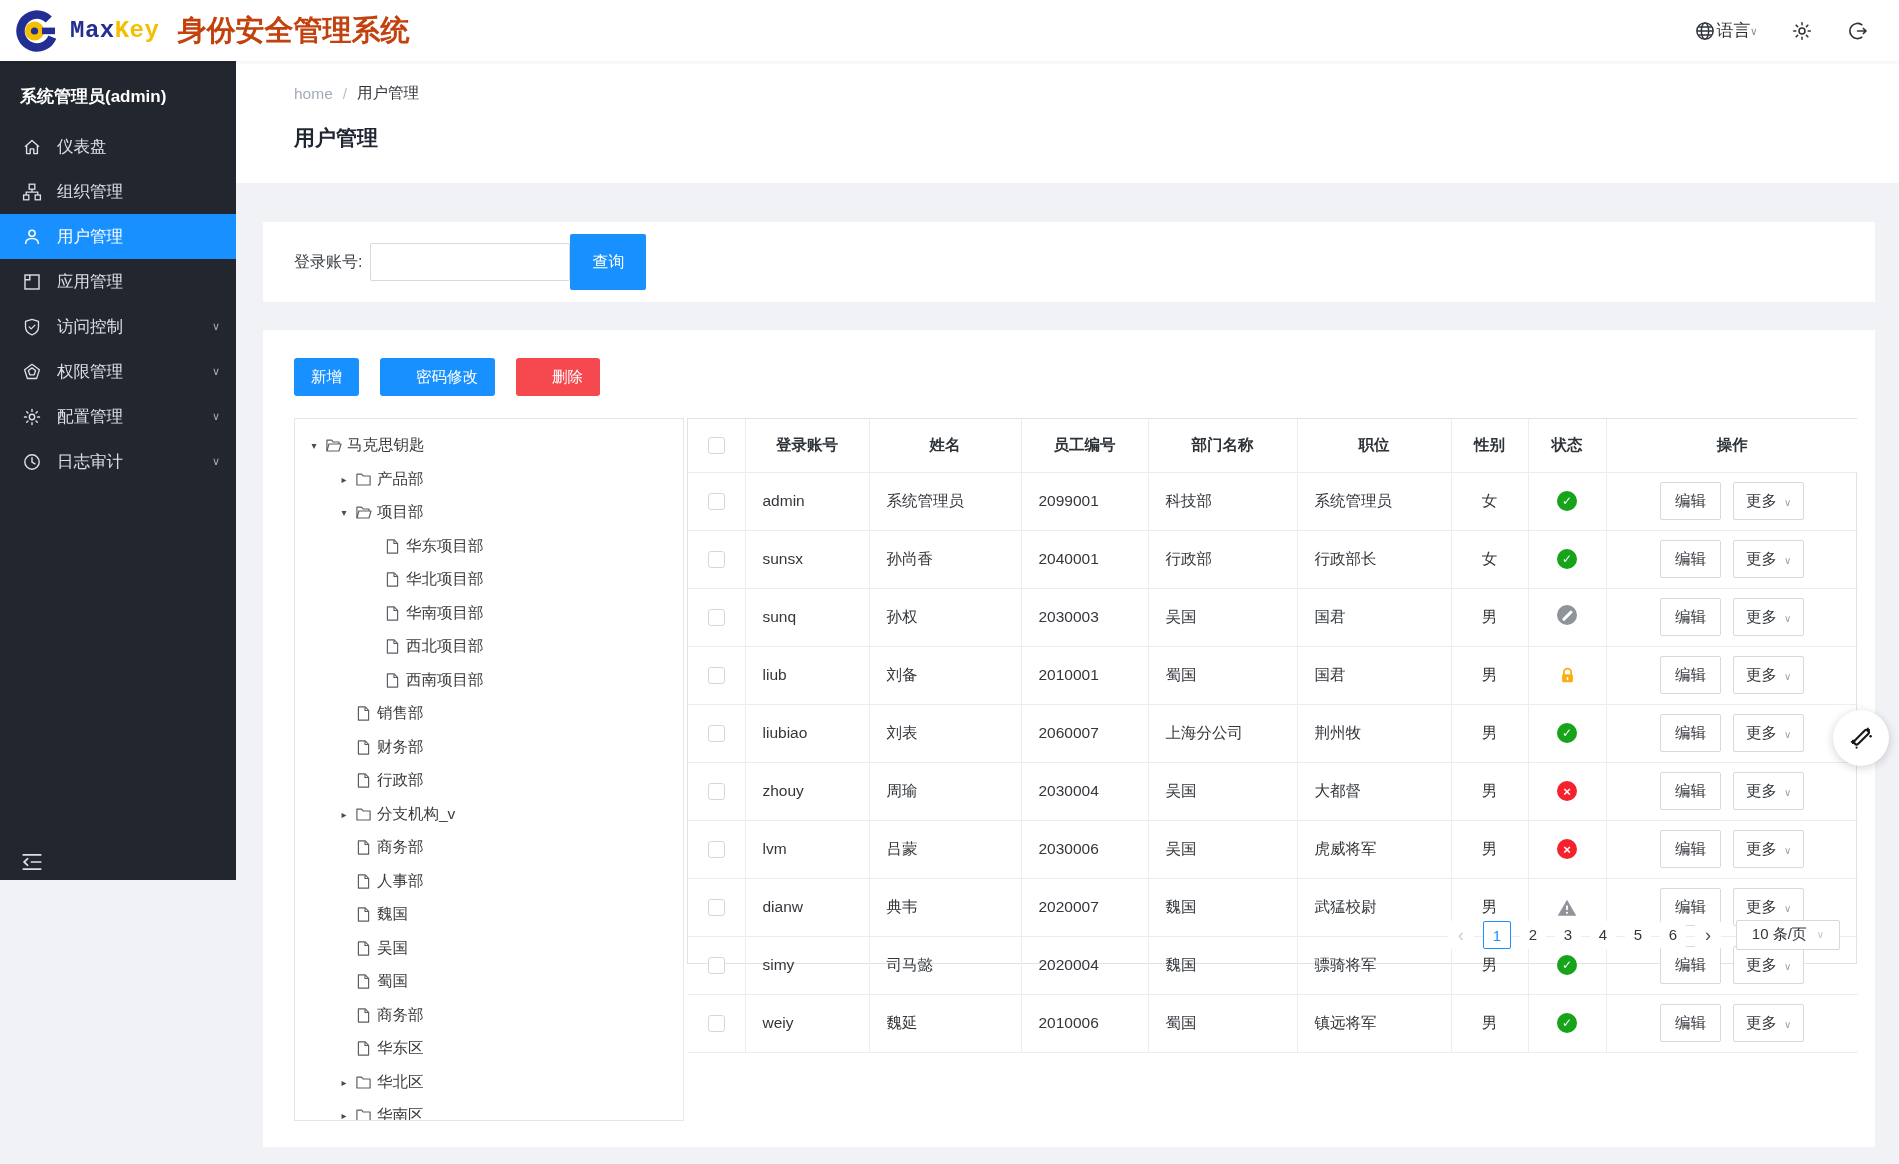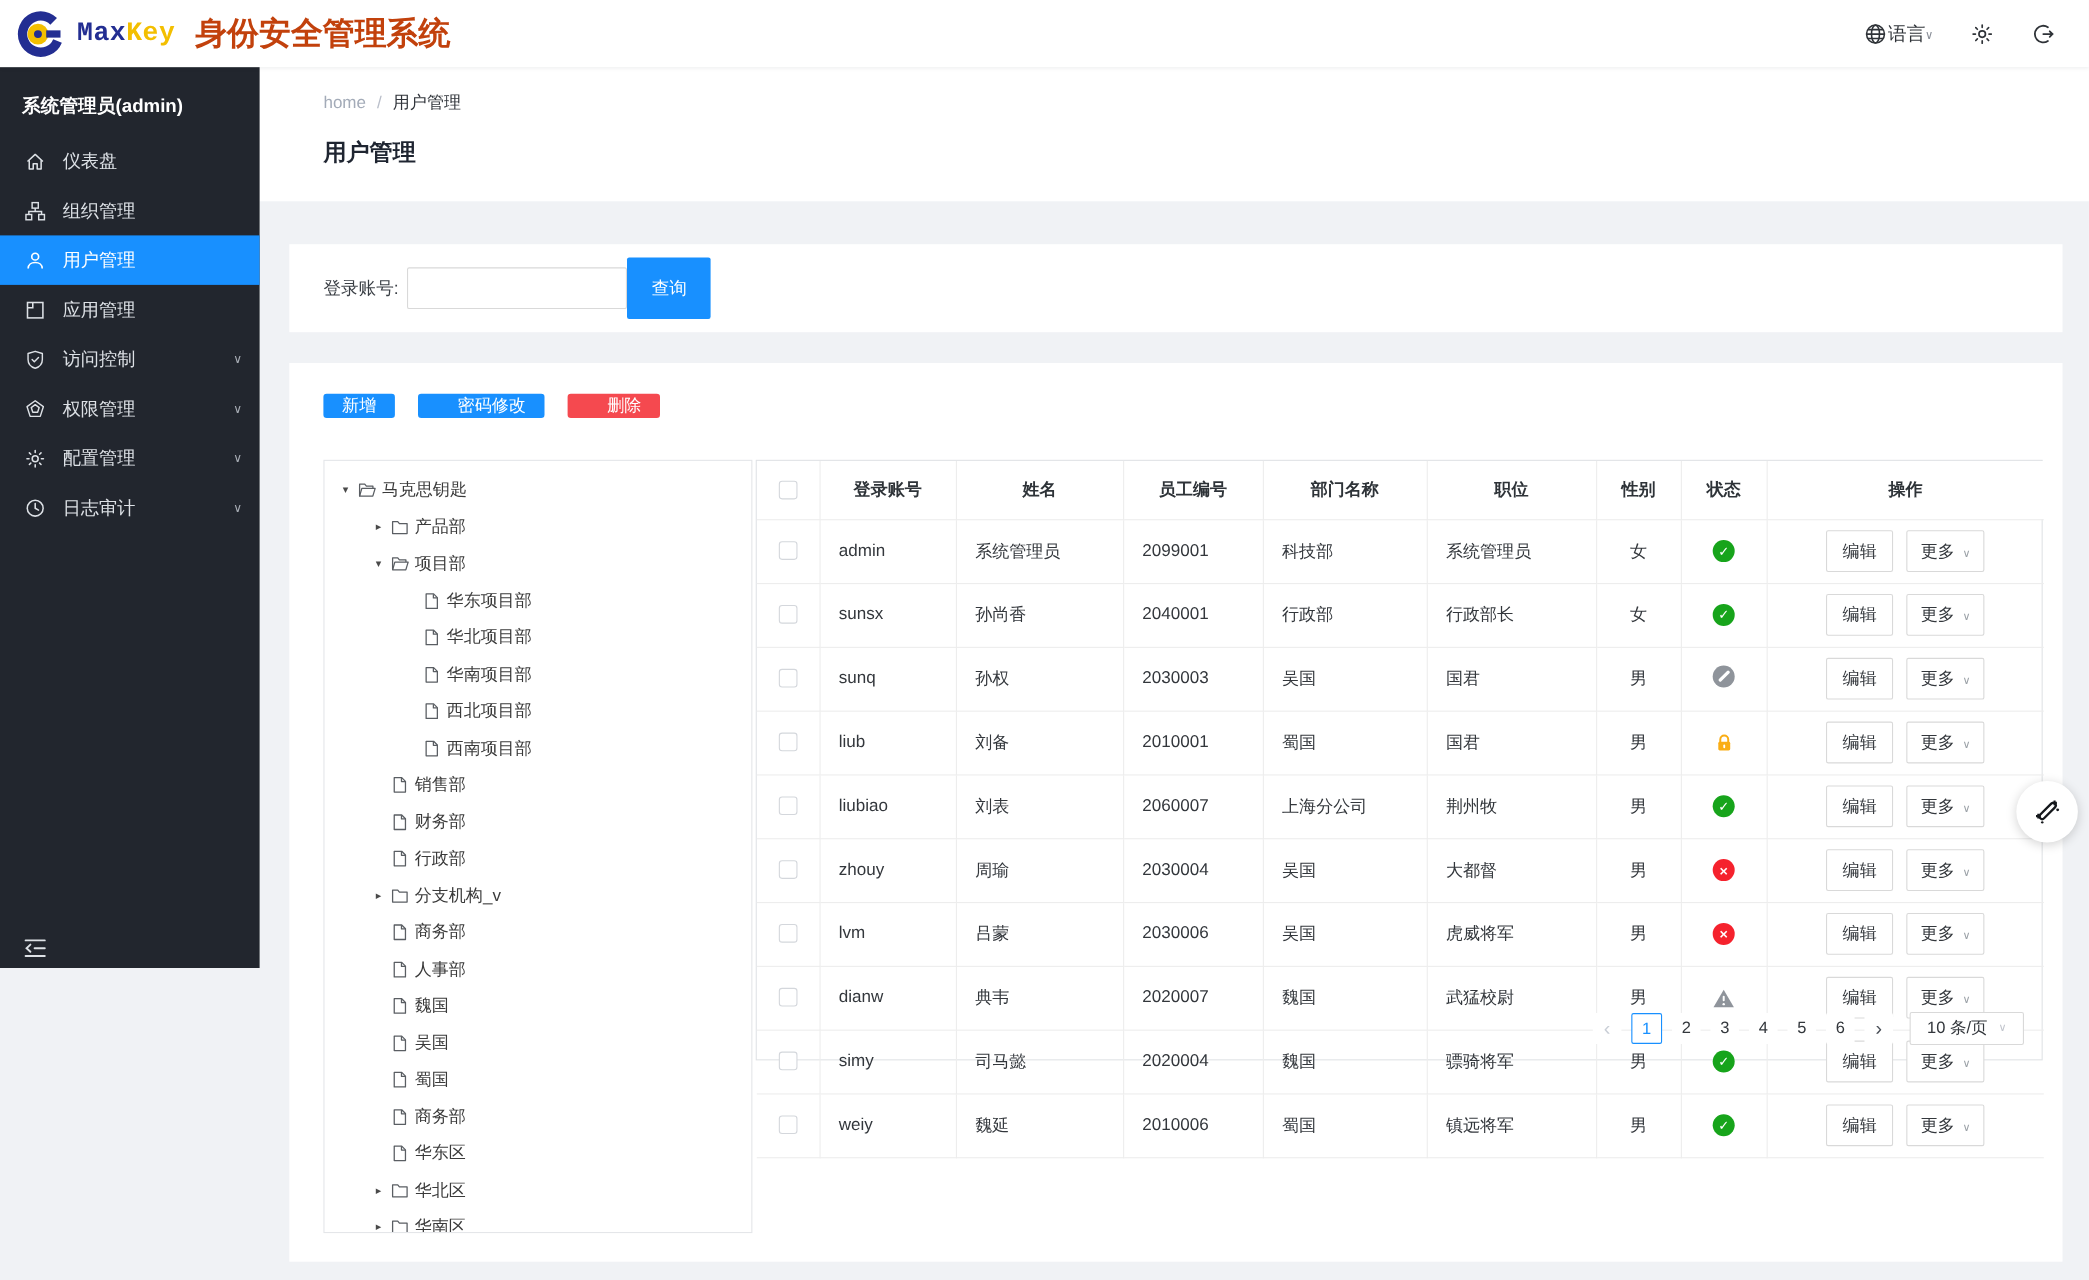--- a/index.html
+++ b/index.html
@@ -55,21 +55,21 @@
     background:#fff; display:flex; align-items:center; padding-left:31px;}
   .search-label{font-size:16px; color:#3a3f45;}
   .search-input{width:200px; height:38px; border:1px solid #d9d9d9; border-radius:2px;
     margin-left:8px; padding:0 10px; font-size:15px; outline:none; background:#fff;}
   .btn-query{width:76px; height:56px; background:var(--primary);
     border:none; color:#fff; font-size:16px; border-radius:2px;}
 
   
   .main-card{position:absolute; left:263px; top:330px; width:1612px; height:817px; background:#fff;}
   .toolbar{position:absolute; left:31px; top:28px; display:flex; align-items:center;}
-  .btn{height:22px; border:none; border-radius:3px; color:#fff; font-size:15.5px; padding:0 17px;}
+  .btn{height:38px; border:none; border-radius:3px; color:#fff; font-size:15.5px; padding:0 17px;}
   .btn-blue{background:var(--primary);}
   .btn-red{background:var(--danger);}
   .btn + .btn{margin-left:21px;padding-left:36px;}
   .btn-del{margin-left:24px;}
 
   
   .tree-box{position:absolute; left:31px; top:88px; width:390px; height:703px;
     border:1px solid #e4e6e9; padding-top:10px; overflow:hidden; background:#fff;}
   .tnode{height:33.5px; display:flex; align-items:center; font-size:15.5px; color:#3a3a3a; cursor:pointer;}
   .tnode .caret{width:16px; font-size:10px; color:#4a4a4a; text-align:center; flex:0 0 16px;}

